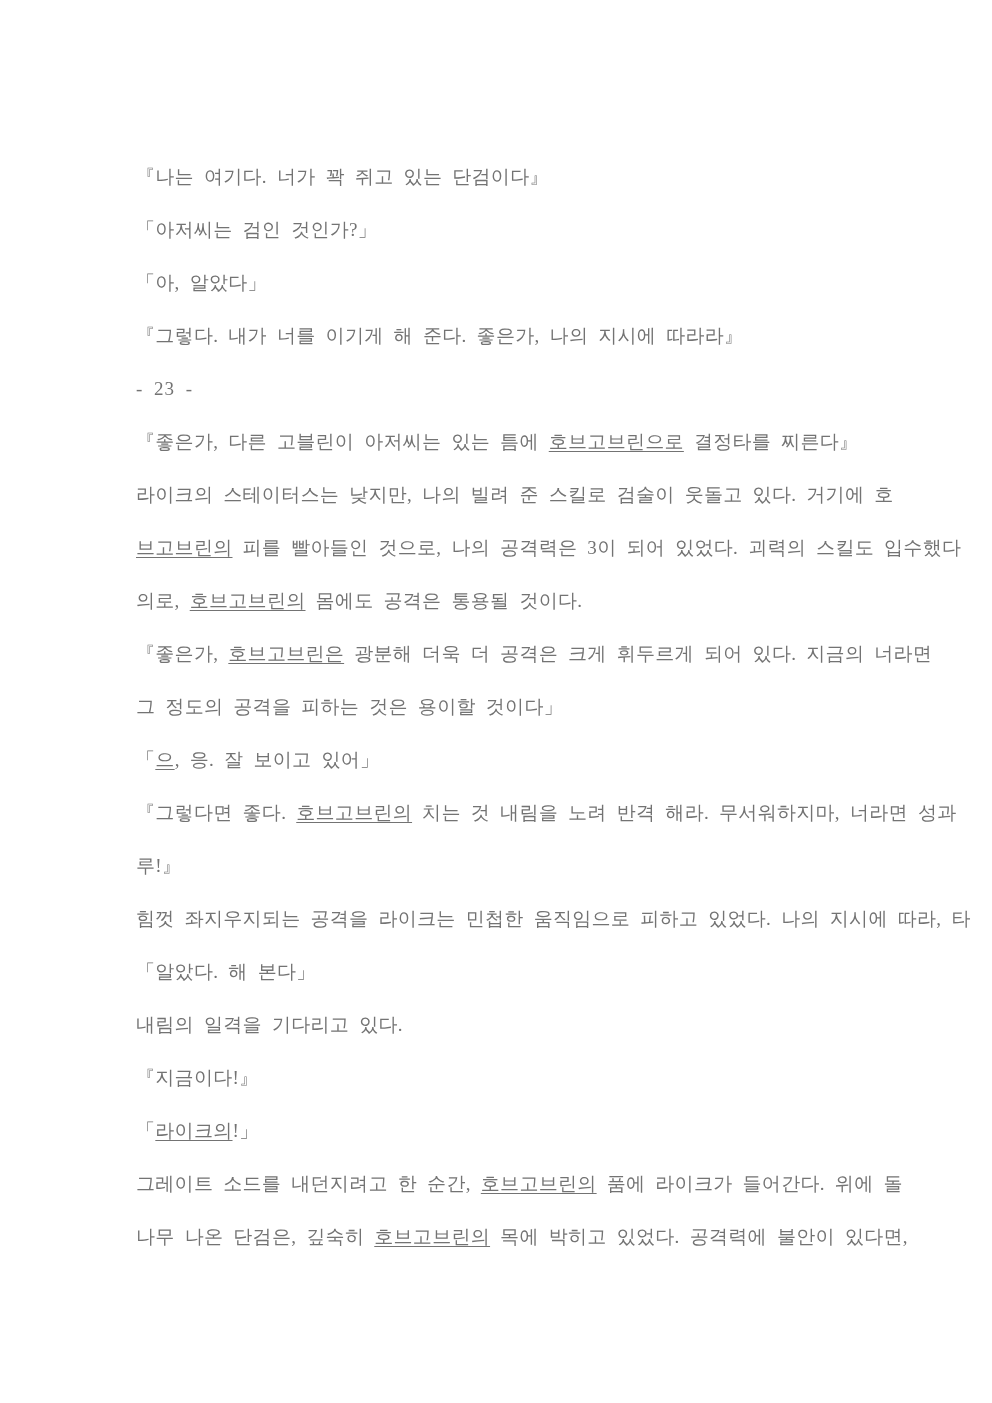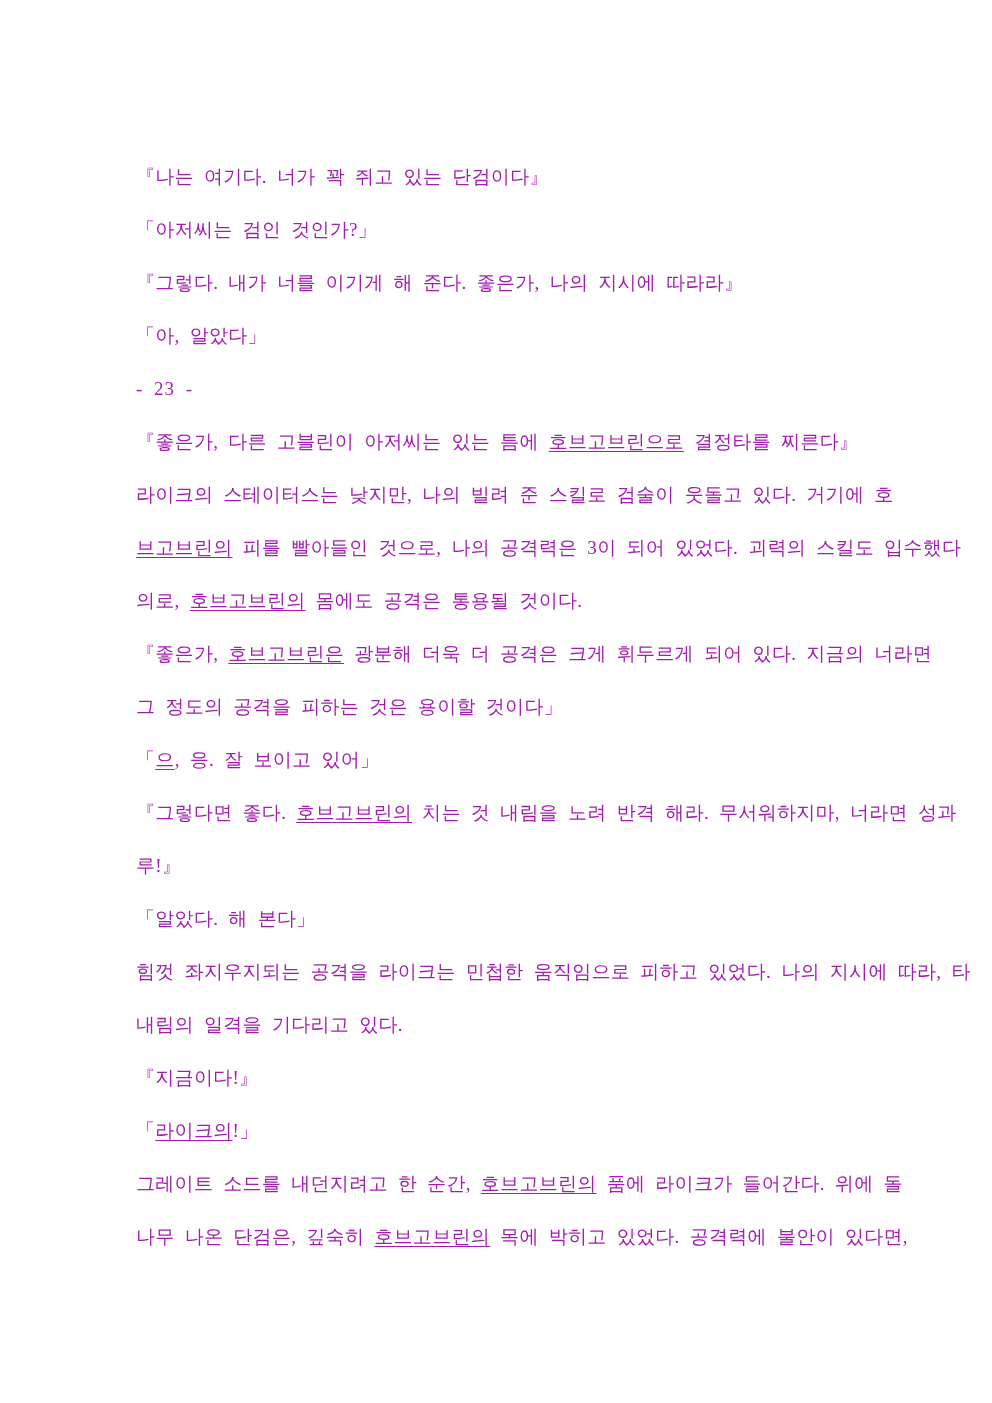--- a/index.html
+++ b/index.html
@@ -36,37 +36,37 @@
   }
   .u {
     text-decoration: underline;
     text-decoration-thickness: 1px;
     text-underline-offset: 3px;
   }
 </style>
 </head>
 <body>
 
-<div class="page" style="background: rgb(255, 255, 255); color: #a21caf;">
+<div class="page" style="background: rgb(255, 255, 255); color: #737373;">
   <div class="text-block" id="lines">
       <div class="line"><span>『나는 여기다. 너가 꽉 쥐고 있는 단검이다』</span></div>
       <div class="line"><span>「아저씨는 검인 것인가?」</span></div>
+      <div class="line"><span>「아, 알았다」</span></div>
       <div class="line"><span>『그렇다. 내가 너를 이기게 해 준다. 좋은가, 나의 지시에 따라라』</span></div>
-      <div class="line"><span>「아, 알았다」</span></div>
       <div class="line pagenum"><span>- 23 -</span></div>
       <div class="line"><span>『좋은가, 다른 고블린이 아저씨는 있는 틈에 </span><span class="u">호브고브린으로</span><span> 결정타를 찌른다』</span></div>
       <div class="line"><span>라이크의 스테이터스는 낮지만, 나의 빌려 준 스킬로 검술이 웃돌고 있다. 거기에 호</span></div>
       <div class="line"><span class="u">브고브린의</span><span> 피를 빨아들인 것으로, 나의 공격력은 3이 되어 있었다. 괴력의 스킬도 입수했다</span></div>
       <div class="line"><span>의로, </span><span class="u">호브고브린의</span><span> 몸에도 공격은 통용될 것이다.</span></div>
       <div class="line"><span>『좋은가, </span><span class="u">호브고브린은</span><span> 광분해 더욱 더 공격은 크게 휘두르게 되어 있다. 지금의 너라면</span></div>
       <div class="line"><span>그 정도의 공격을 피하는 것은 용이할 것이다」</span></div>
       <div class="line"><span>「</span><span class="u">으</span><span>, 응. 잘 보이고 있어」</span></div>
       <div class="line"><span>『그렇다면 좋다. </span><span class="u">호브고브린의</span><span> 치는 것 내림을 노려 반격 해라. 무서워하지마, 너라면 성과</span></div>
       <div class="line"><span>루!』</span></div>
+      <div class="line"><span>힘껏 좌지우지되는 공격을 라이크는 민첩한 움직임으로 피하고 있었다. 나의 지시에 따라, 타</span></div>
       <div class="line"><span>「알았다. 해 본다」</span></div>
-      <div class="line"><span>힘껏 좌지우지되는 공격을 라이크는 민첩한 움직임으로 피하고 있었다. 나의 지시에 따라, 타</span></div>
       <div class="line"><span>내림의 일격을 기다리고 있다.</span></div>
       <div class="line"><span>『지금이다!』</span></div>
       <div class="line"><span>「</span><span class="u">라이크의</span><span>!」</span></div>
       <div class="line"><span>그레이트 소드를 내던지려고 한 순간, </span><span class="u">호브고브린의</span><span> 품에 라이크가 들어간다. 위에 돌</span></div>
       <div class="line"><span>나무 나온 단검은, 깊숙히 </span><span class="u">호브고브린의</span><span> 목에 박히고 있었다. 공격력에 불안이 있다면,</span></div>
     </div>
 </div>
 
 </body></html>

